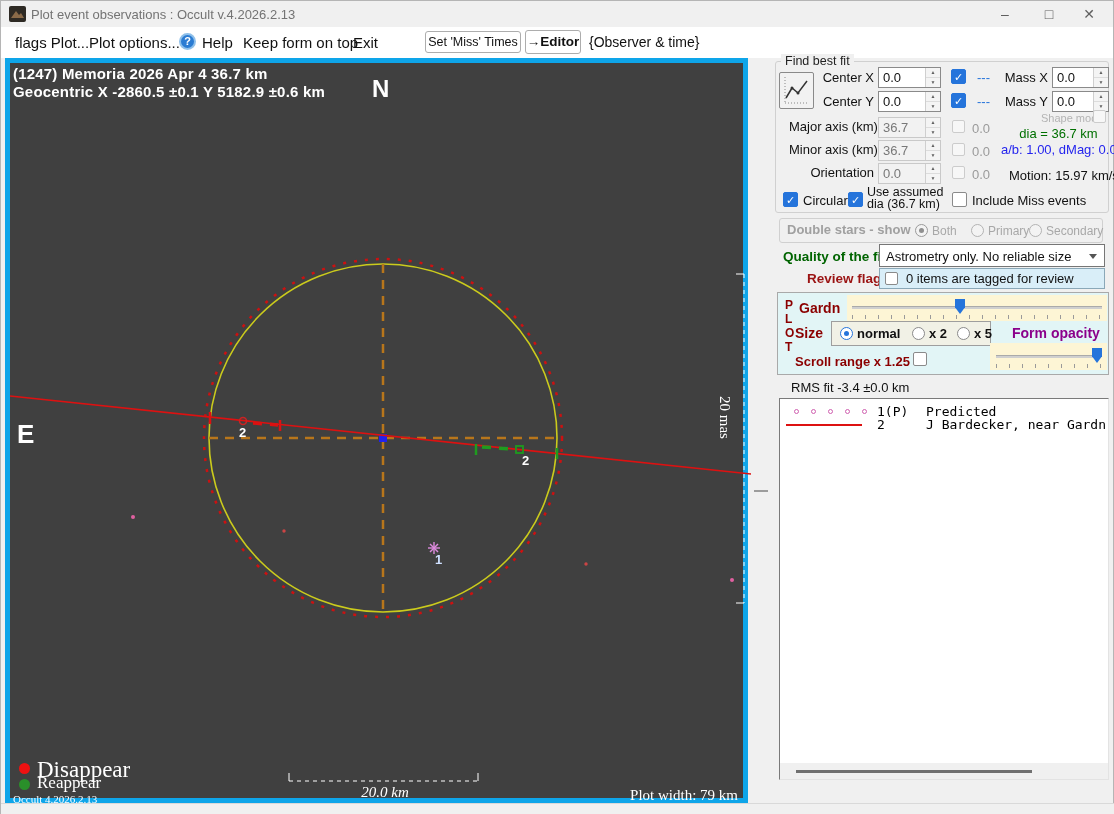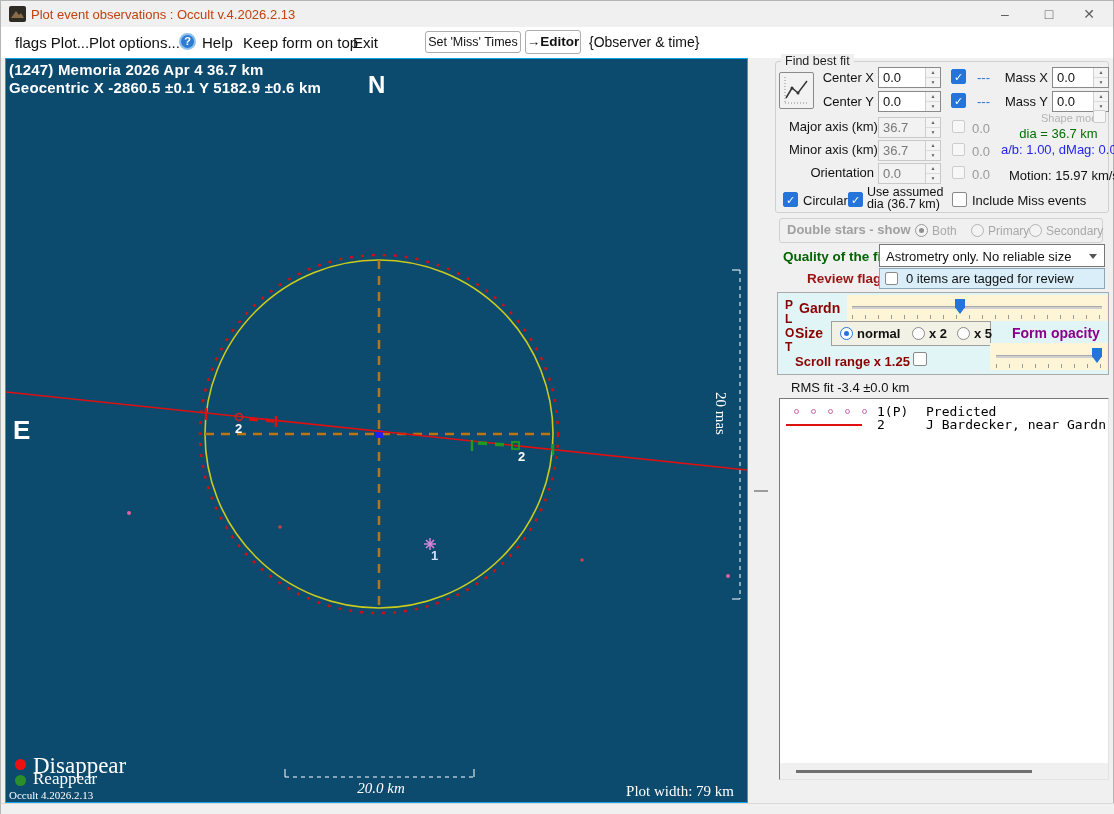--- a/index.html
+++ b/index.html
@@ -4,31 +4,31 @@
 <style>
   * { margin:0; padding:0; box-sizing:border-box; }
   html,body { width:1114px; height:814px; overflow:hidden; background:#e8e8e8;
               font-family:"Liberation Sans", sans-serif; }
   .window { position:absolute; left:0; top:0; width:1114px; height:814px;
             background:#f0f0f0; border:1px solid #b5b5b5; }
   .abs { position:absolute; }
 
   
   .titlebar { position:absolute; left:0; top:0; width:100%; height:26px; background:#f0f0f0; }
-  .title-text { position:absolute; left:30px; top:6px; font-size:13px; color:#c2410c; }
+  .title-text { position:absolute; left:30px; top:6px; font-size:13px; color:#737373; }
   .win-btn { position:absolute; top:0; width:40px; height:26px; text-align:center;
              line-height:26px; font-size:14px; color:#5f5f5f; }
   
   .menubar { position:absolute; left:0; top:26px; width:100%; height:31px; background:#ffffff; }
   .menu-item { position:absolute; top:7px; font-size:15px; color:#111; cursor:default; }
   .toolbtn { position:absolute; background:#fff; border:1px solid #adadad; border-radius:3px;
              font-size:12.5px; color:#111; text-align:center; }
   
   .plot-area { position:absolute; left:4px; top:57px; width:743px; height:745px;
-               background:#0c4a6e; border:1px solid #0ea5e9; }
+               background:#404040; border:5px solid #0ea5e9; }
   .plot-text { position:absolute; color:#fff; }
   .hdr { font-weight:bold; font-size:15px; letter-spacing:0.2px; }
   .serif { font-family:"Liberation Serif", serif; }
   .legend-dot { position:absolute; width:11px; height:11px; border-radius:50%; }
   
   .right-panel { position:absolute; left:770px; top:57px; width:344px; height:745px; }
   .groupbox { position:absolute; border:1px solid #d0d0d0; border-radius:3px; }
   .grouplabel { position:absolute; background:#f0f0f0; padding:0 4px; font-size:12.5px; color:#222; }
   .lbl { position:absolute; font-size:13px; color:#111; white-space:nowrap; }
   .lbl.r { text-align:right; }

